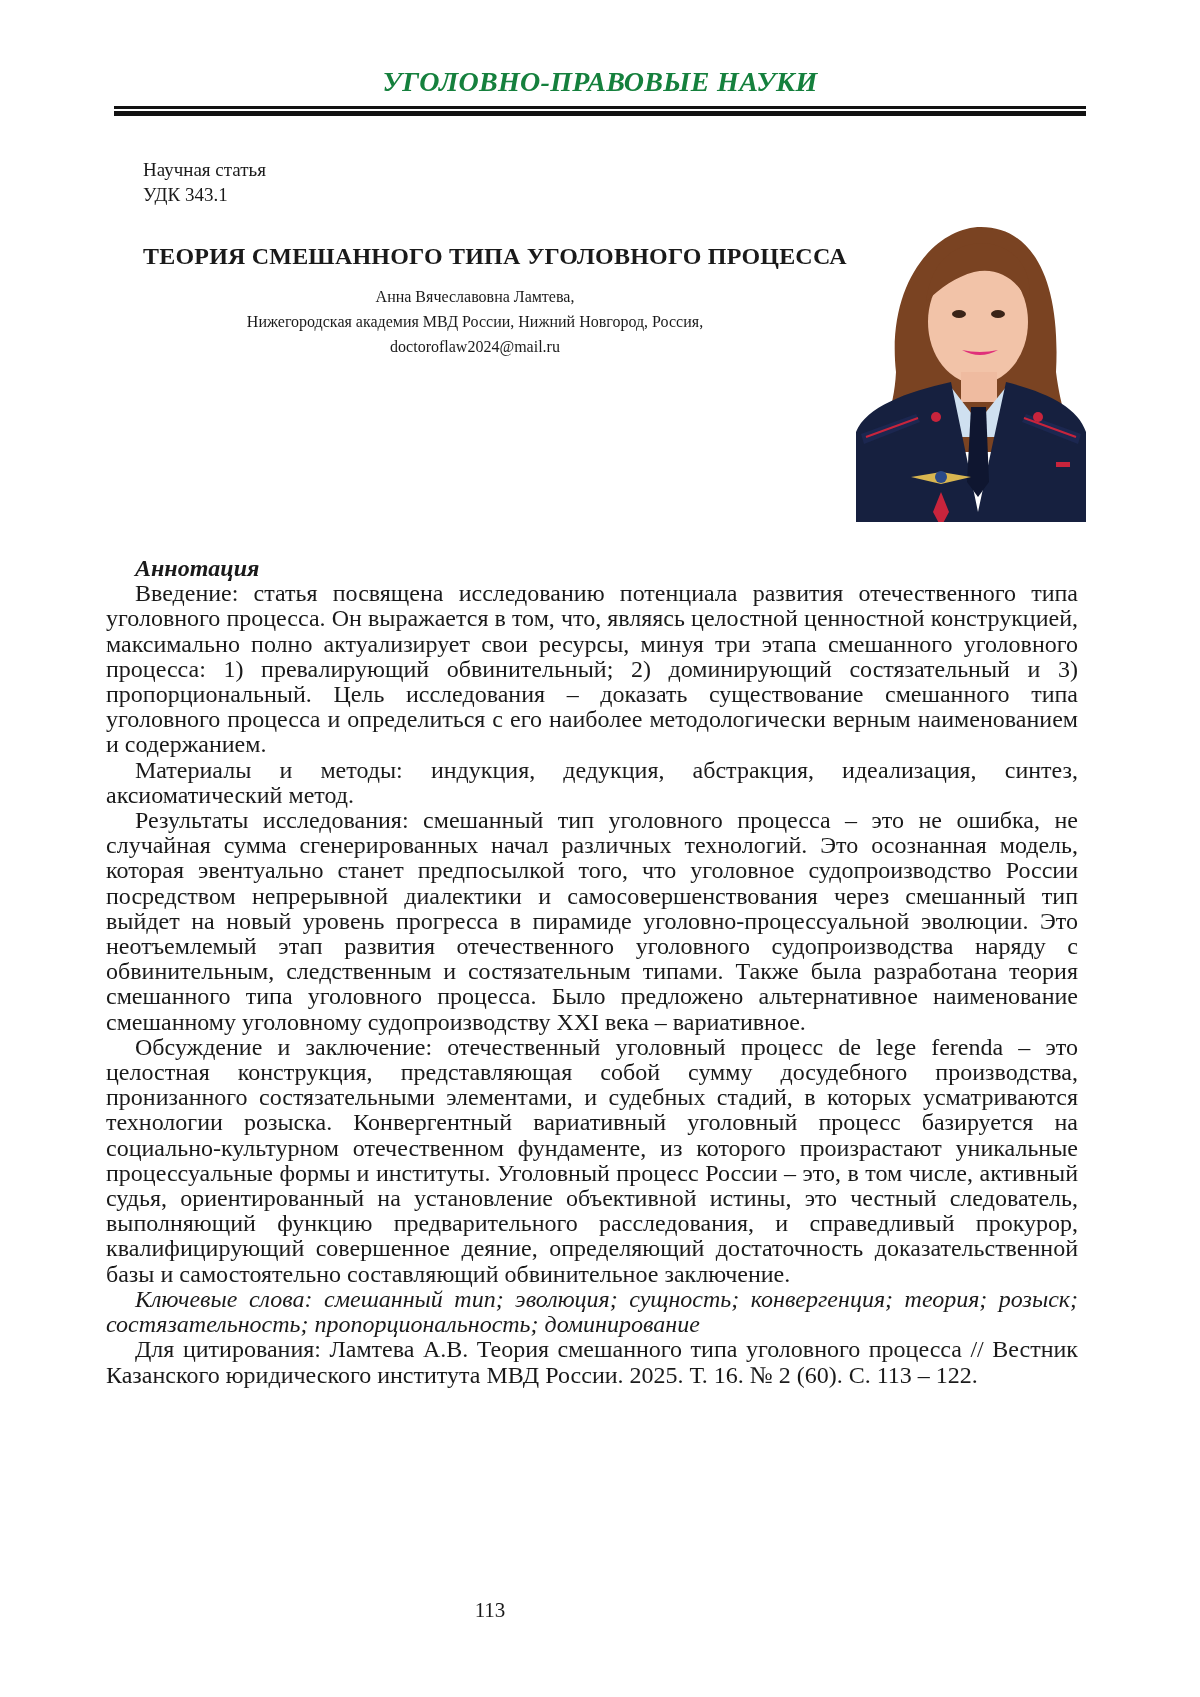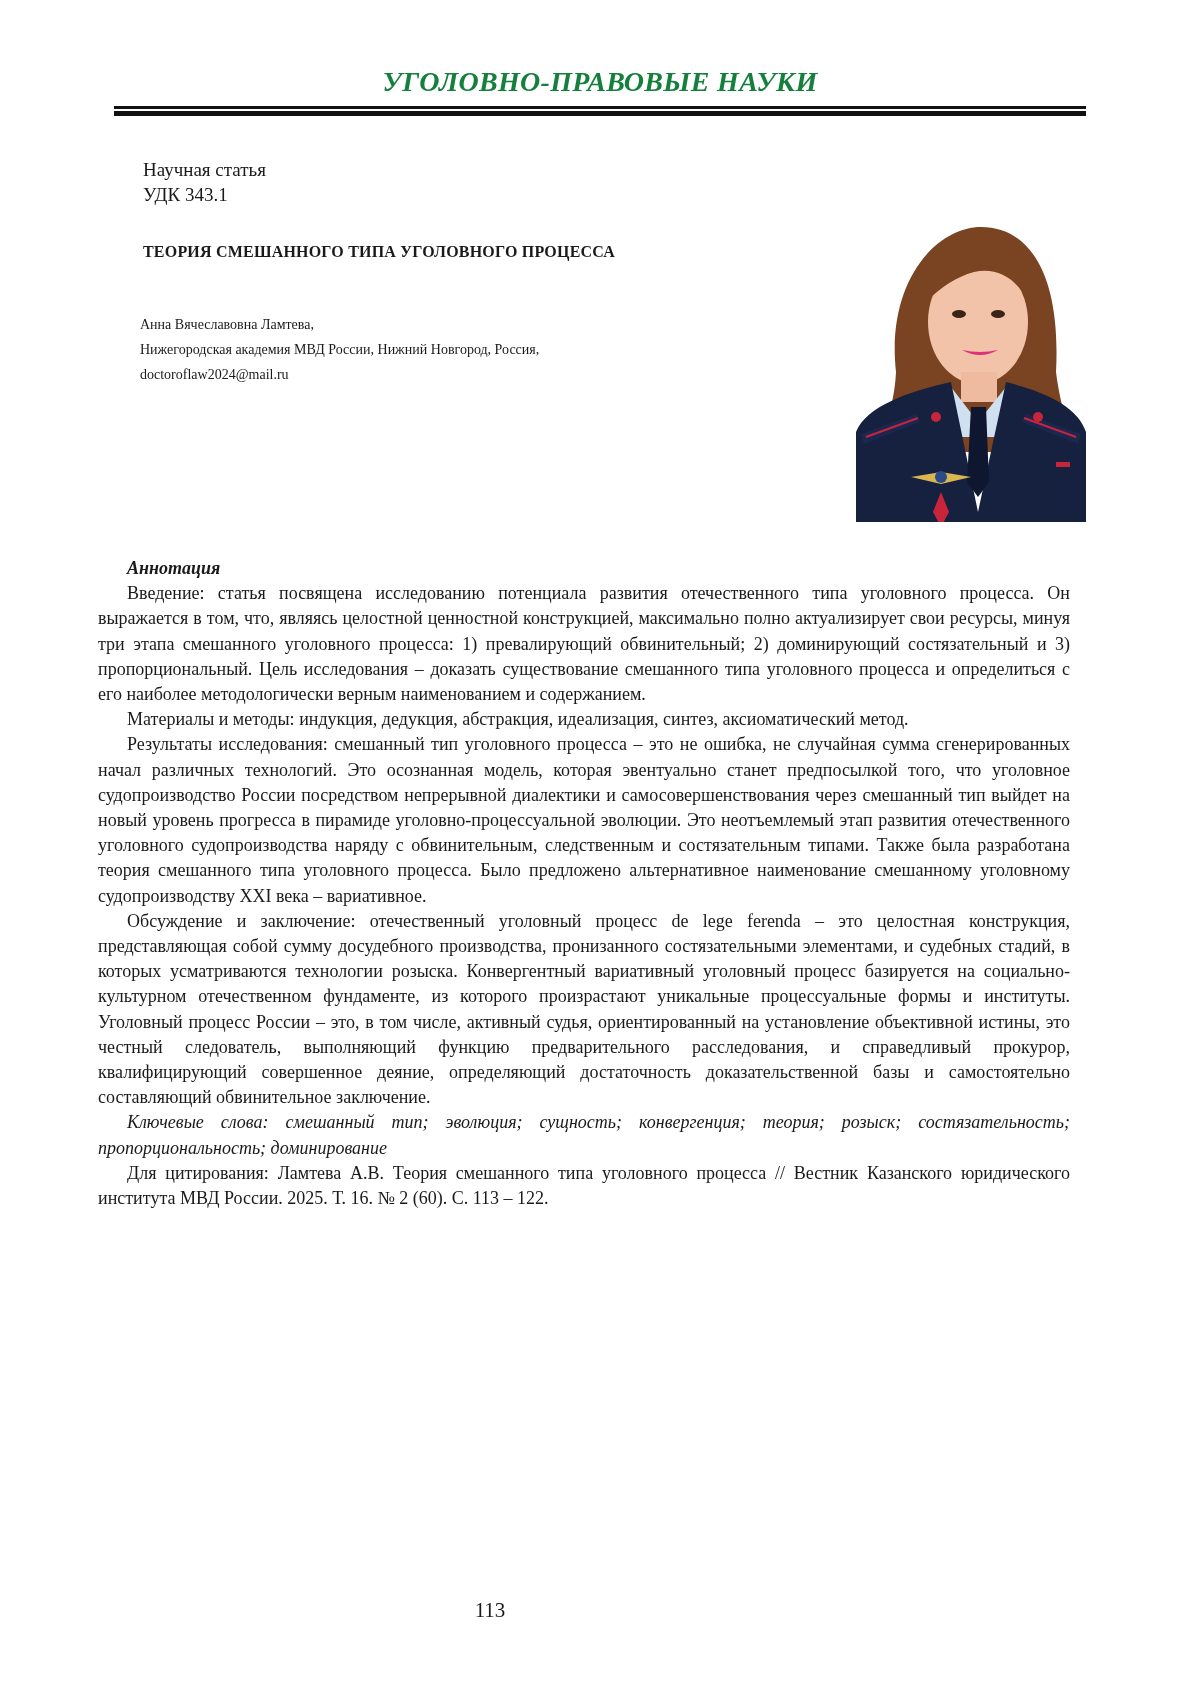--- a/index.html
+++ b/index.html
@@ -7,30 +7,30 @@
          font-family: "Liberation Serif", "DejaVu Serif", serif; color: #1a1a1a; }
 
   .running-head { position: absolute; left: 114px; top: 66px; width: 972px; text-align: center;
                   font-size: 28px; font-weight: bold; font-style: italic; letter-spacing: 0.3px; color: #15803d; }
   .rule-thin { position: absolute; left: 114px; top: 106px; width: 972px; height: 3px; background: #111; }
   .rule-thick { position: absolute; left: 114px; top: 111px; width: 972px; height: 5px; background: #111; }
 
   .meta { position: absolute; left: 143px; top: 137px; font-size: 19px; line-height: 25px; margin-top: 20px; }
   .meta div { white-space: nowrap; }
 
-  .article-title { position: absolute; left: 143px; top: 243px; font-size: 16px; font-weight: bold;
+  .article-title { position: absolute; left: 143px; top: 243px; font-size: 24px; font-weight: bold;
                    letter-spacing: 0.2px; white-space: nowrap; }
 
-  .author-block { position: absolute; left: 140px; top: 312px; width: 670px; 
-                  font-size: 14px; line-height: 25px; }
+  .author-block { position: absolute; left: 140px; top: 284px; width: 670px; text-align: center;
+                  font-size: 16px; line-height: 25px; }
 
   .photo { position: absolute; left: 856px; top: 222px; width: 230px; height: 300px; overflow: hidden;
            background: #ffffff; }
 
-  .abstract { position: absolute; left: 98px; top: 556px; width: 972px; font-size: 18px; line-height: 25.2px;
+  .abstract { position: absolute; left: 106px; top: 556px; width: 972px; font-size: 24px; line-height: 25.2px;
               text-align: justify; }
   .abstract p { margin: 0; text-indent: 29px; }
   .abstract .heading { font-style: italic; font-weight: bold; text-indent: 29px; }
   .abstract b { font-weight: normal; }
   .abstract .kw { font-style: italic; }
 
   .page-number { position: absolute; left: 0; width: 980px; top: 1598px; text-align: center; font-size: 21px; }
 </style>
 </head>
 <body>

